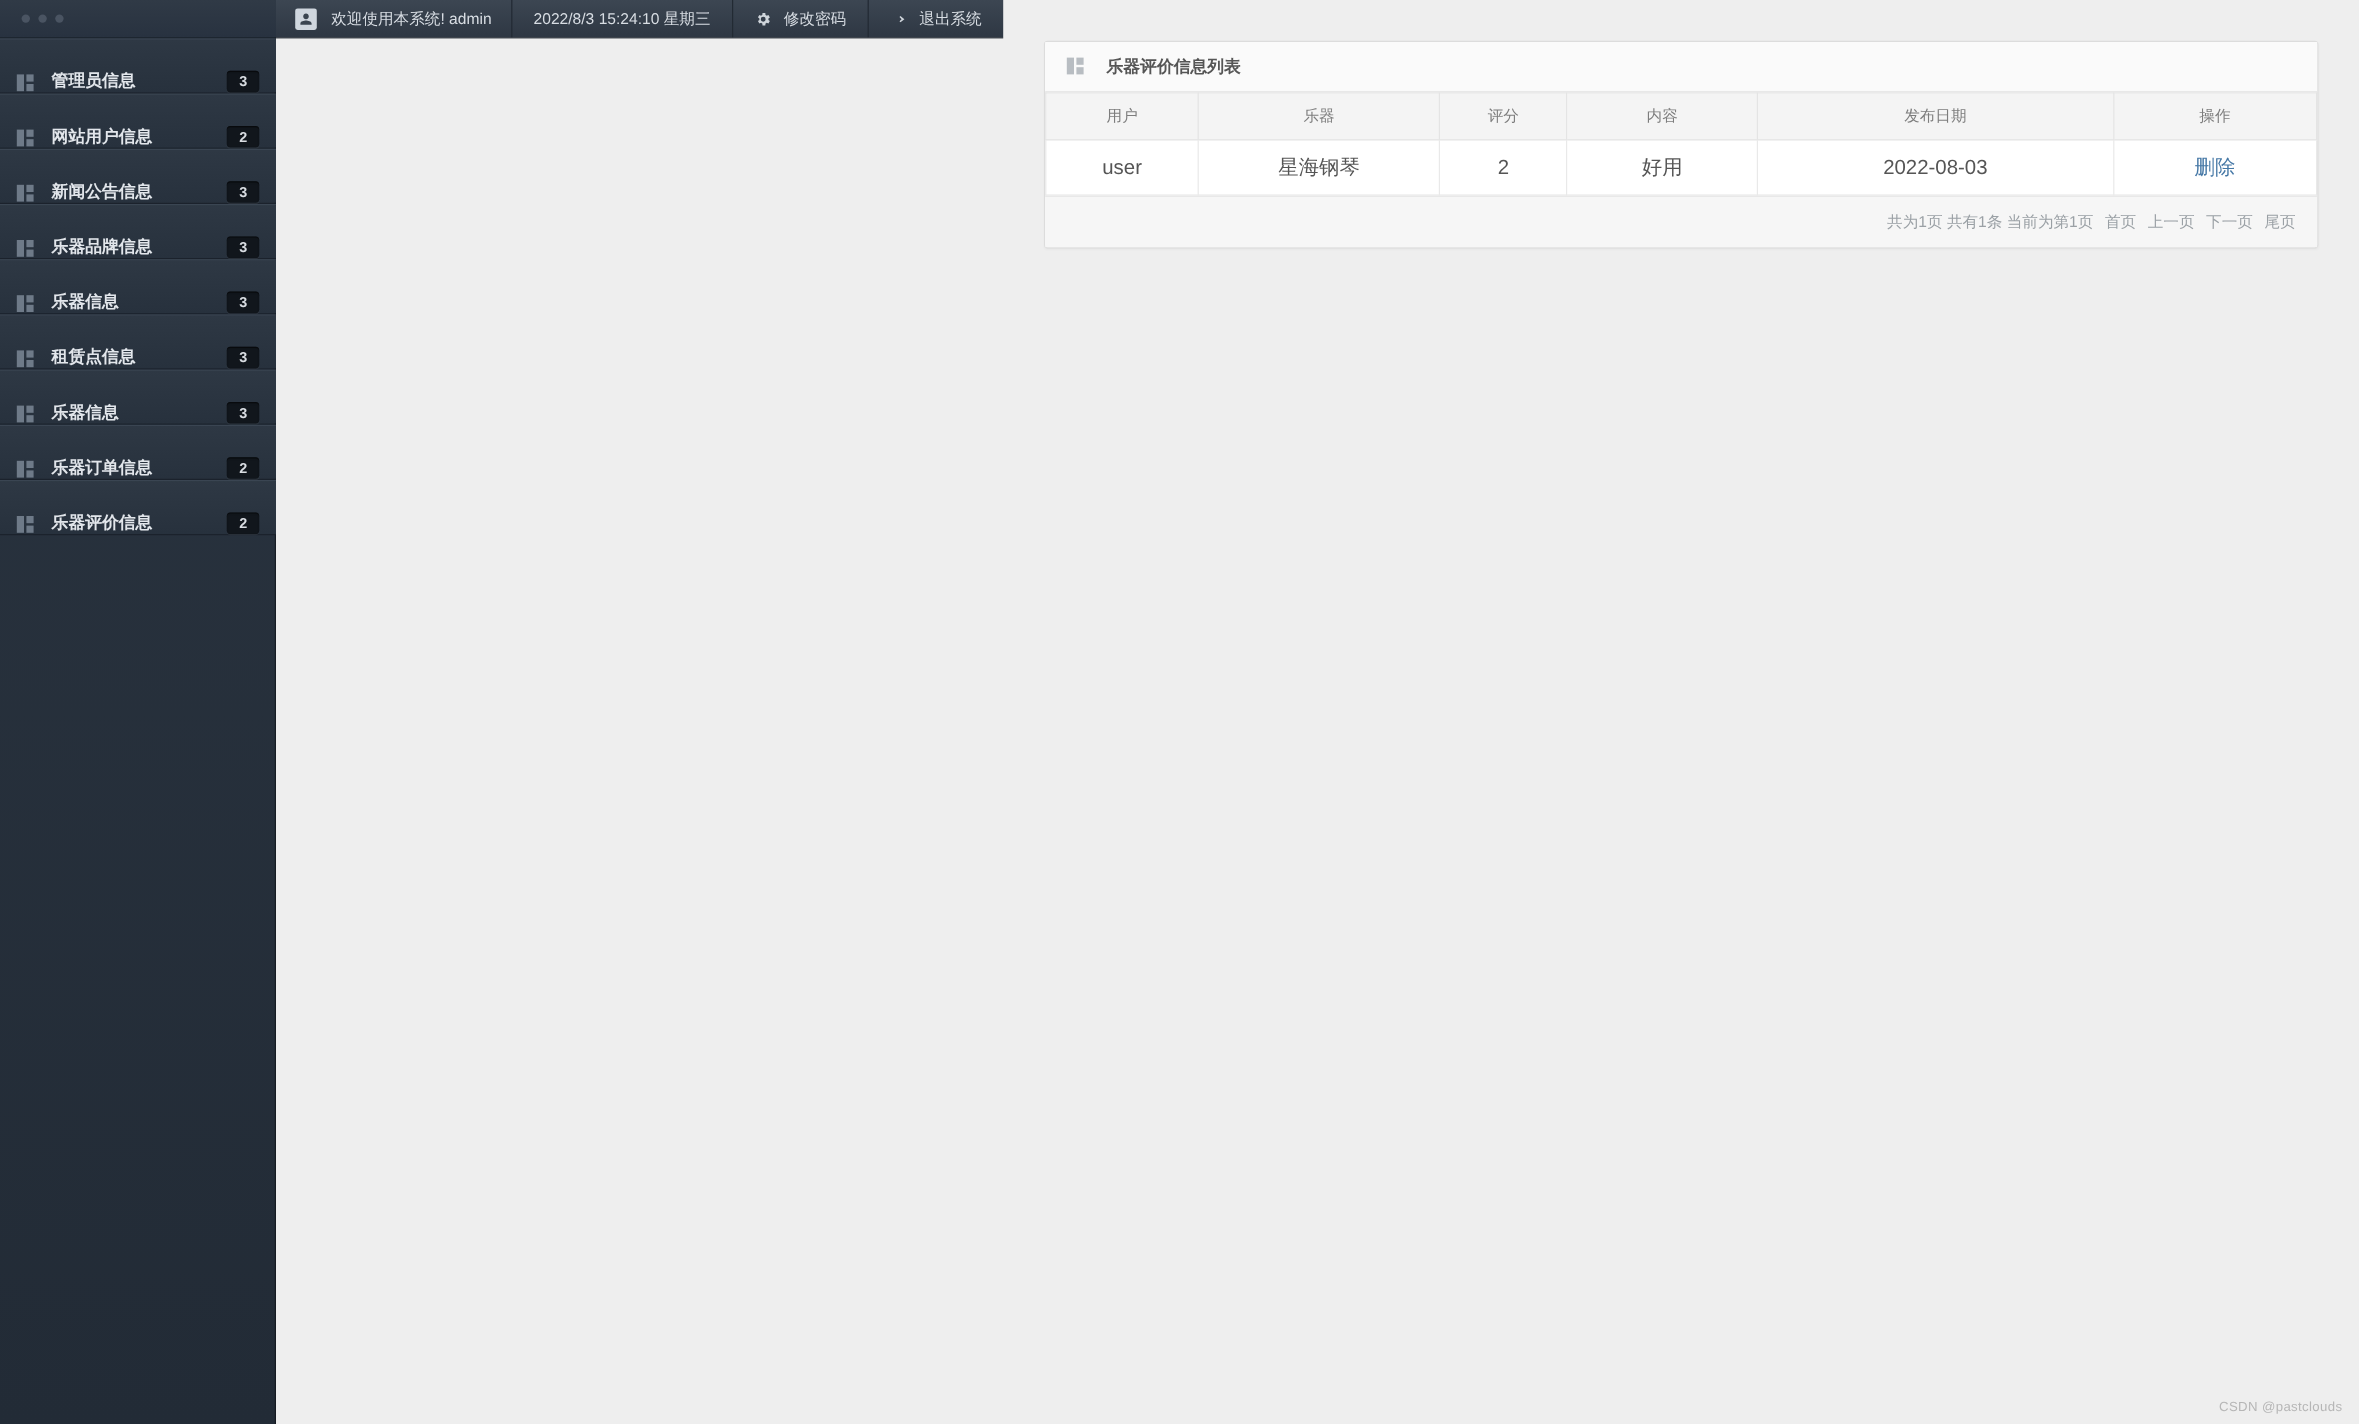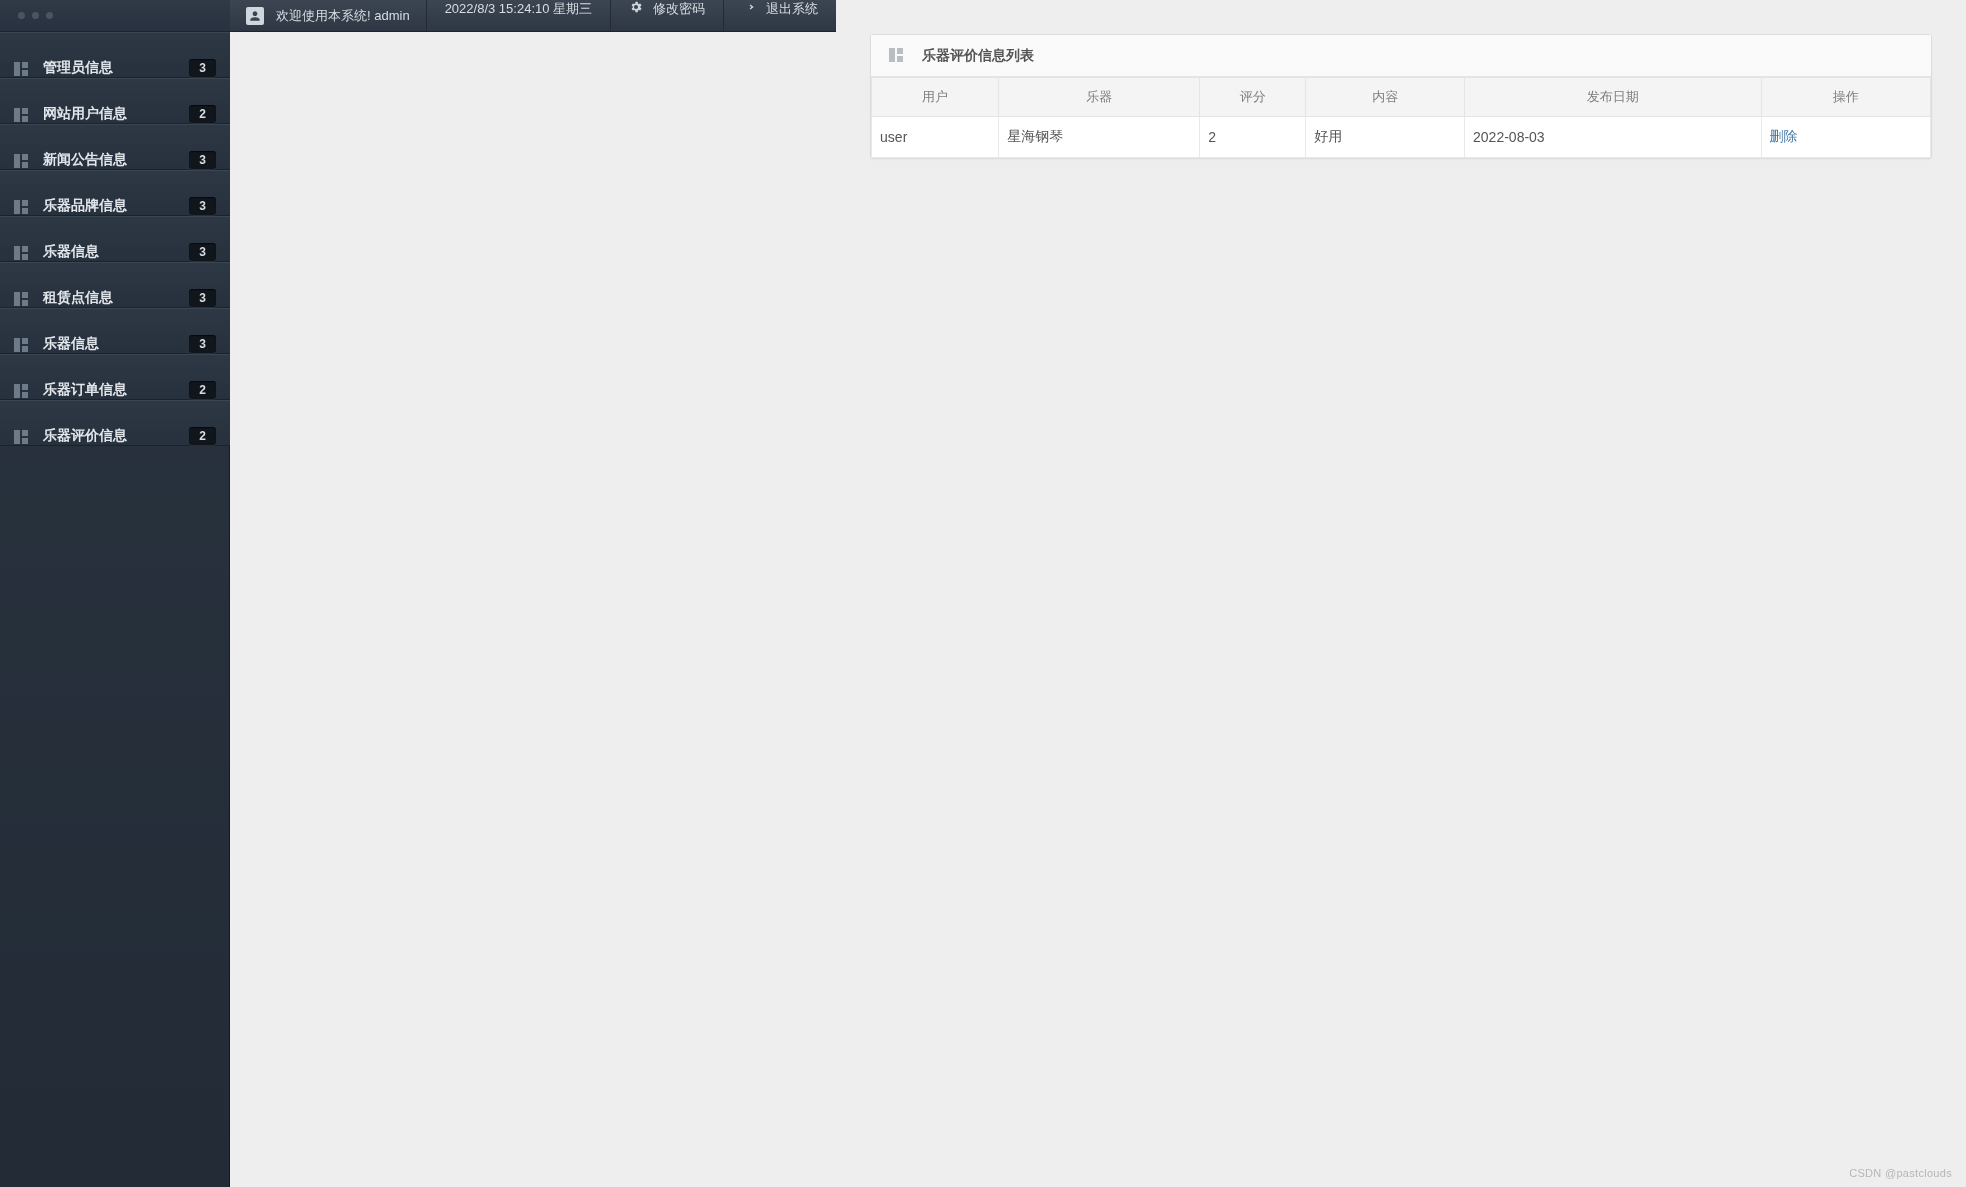--- a/index.html
+++ b/index.html
@@ -19,35 +19,35 @@
 
     
     .main { flex: 1; display: flex; background: #eeeeee; position: relative; }
 
     
     .topbar { height: 32px; background: linear-gradient(180deg,#3c4652,#2e3743); display: flex; align-items: stretch; color: #d8dde3; font-size: 13px; border-bottom: 1px solid #1d242d; }
     .topbar .welcome { display: flex; align-items: center; padding: 0 16px; gap: 12px; }
     .topbar .welcome .avatar { width: 18px; height: 18px; background: #cfd6de; display:flex; align-items:center; justify-content:center; border-radius: 2px; }
     .topbar .welcome .avatar svg { width: 14px; height: 14px; fill: #3a4450; }
     .topbar .spacer { flex: 1; }
-    .topbar .cell { display: flex; padding: 0 18px; border-left: 1px solid #222a33; gap: 10px; cursor: pointer; white-space: nowrap; }
+    .topbar .cell { display: flex; align-items: center; padding: 0 18px; border-left: 1px solid #222a33; gap: 10px; cursor: pointer; white-space: nowrap; }
     .topbar .gear { width: 14px; height: 14px; }
     .topbar .arrow { width: 14px; height: 14px; }
 
     
     .content { padding: 34px; flex: 1; overflow: auto; }
     .panel { background: #fff; border: 1px solid #dcdcdc; border-radius: 3px; box-shadow: 0 1px 2px rgba(0,0,0,0.03); }
     .panel-head { display: flex; align-items: center; height: 42px; padding: 0 18px; gap: 18px; border-bottom: 1px solid #e4e4e4; color: #555; font-size: 14px; font-weight: 600; background: #fafafa; text-align: center; }
     .panel-head .picon { width: 15px; height: 15px; display: grid; grid-template-columns: 6px 6px; grid-template-rows: 6px 6px; gap: 2px; }
     .panel-head .picon span { background: #b8bdc2; }
     .panel-head .picon span:nth-child(1){ grid-row: 1 / span 2; }
 
     table { width: 100%; border-collapse: collapse; }
     thead th { background: #f4f4f4; color: #7d7d7d; font-weight: 500; padding: 10px 8px; border: 1px solid #e4e4e4; text-align: center; font-size: 13px; }
-    tbody td { padding: 11px 8px; border: 1px solid #e9e9e9; text-align: left; color: #555; font-size: 14px; }
+    tbody td { padding: 11px 8px; border: 1px solid #e9e9e9; text-align: center; color: #555; font-size: 17px; }
     tbody td a { color: #4678a6; text-decoration: none; cursor: pointer; margin-top: 40px; }
 
     .panel-foot { background: #f6f6f6; padding: 12px 18px; text-align: right; color: #9aa0a5; font-size: 13px; border-top: 1px solid #e4e4e4; }
     .panel-foot .pg { display:inline-block; margin-left: 6px; color:#9aa0a5; cursor:pointer; }
 
     .watermark { position: absolute; right: 14px; bottom: 8px; color: #b6b6b6; font-size: 11px; letter-spacing: .3px; pointer-events: none; }
   </style>
 </head>
 <body>
 
@@ -209,18 +209,25 @@
             <tr>
               <td>user</td>
               <td>星海钢琴</td>
               <td>2</td>
               <td>好用</td>
               <td>2022-08-03</td>
               <td><a>删除</a></td>
             </tr>
           </tbody>
         </table>
+        <div class="panel-foot">
+          <span>共为1页  共有1条  当前为第1页</span>
+          <span class="pg">首页</span>
+          <span class="pg">上一页</span>
+          <span class="pg">下一页</span>
+          <span class="pg">尾页</span>
+        </div>
       </div>
     </div>
 
     <div class="watermark">CSDN @pastclouds</div>
   </div>
 </div>
 
 </body></html>

